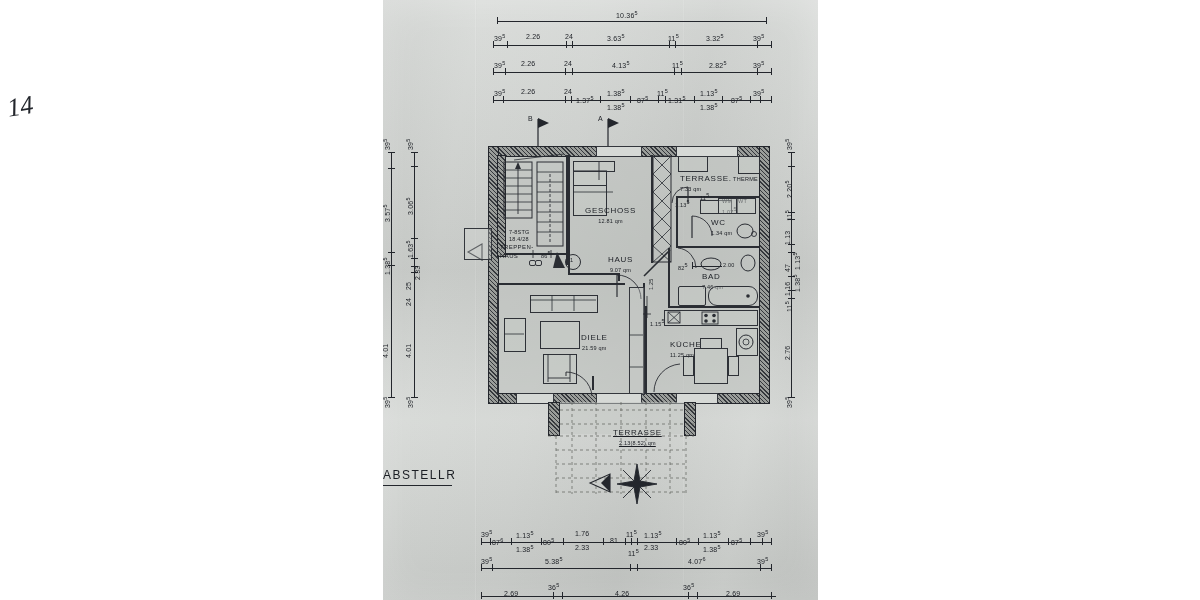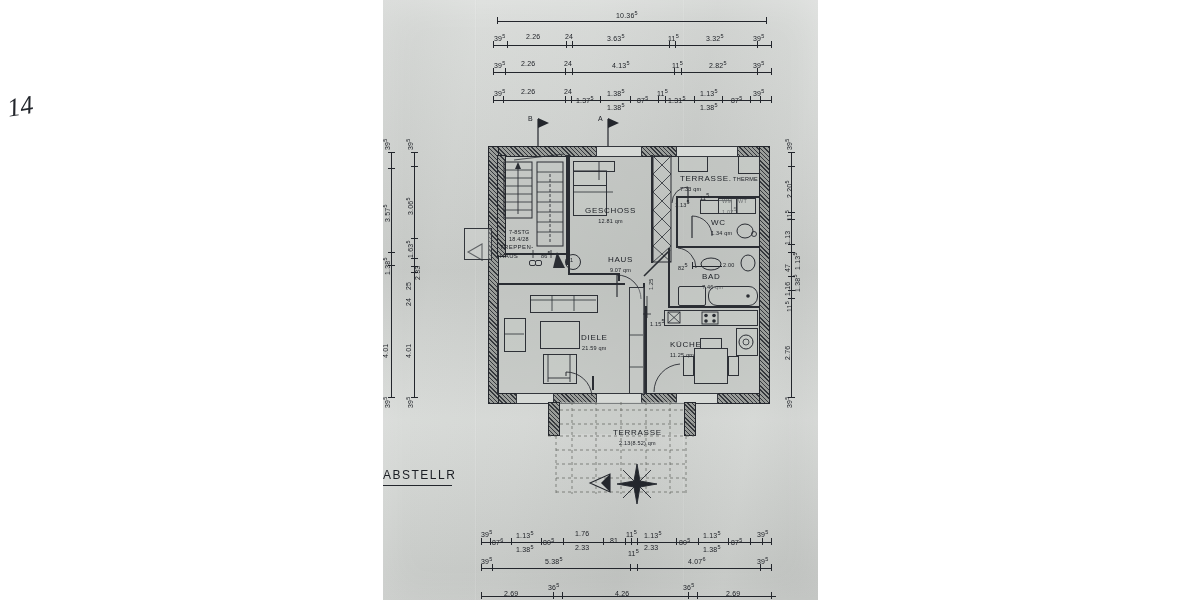--- a/index.html
+++ b/index.html
@@ -440,21 +440,21 @@
       <line x1="8" y1="90" x2="138" y2="90"></line>
       <line x1="24" y1="0" x2="24" y2="92"></line>
         <line x1="48" y1="0" x2="48" y2="92"></line>
       <line x1="73" y1="0" x2="73" y2="92"></line>
         <line x1="98" y1="0" x2="98" y2="92"></line>
       <line x1="122" y1="0" x2="122" y2="92"></line>
       <line x1="8" y1="34" x2="8" y2="92"></line>
         <line x1="138" y1="34" x2="138" y2="92"></line>
     </g>
   </svg>
-  <div class="lbl room" style="left:613px;top:428px;">
+  <div class="lbl room" style="left:613px;top:428px;text-decoration:underline;">
     <b>TERRASSE</b><br><span class="tiny">2.13(8.52)  qm</span>
   </div>
 
   <svg style="left:615px;top:462px;" width="44" height="44">
     <g stroke="#23262c" stroke-width=".9" fill="none">
       <polygon points="22,2 25,19 22,22 19,19" fill="#23262c"></polygon>
       <polygon points="22,42 25,25 22,22 19,25" fill="#23262c"></polygon>
       <polygon points="2,22 19,19 22,22 19,25" fill="#23262c"></polygon>
       <polygon points="42,22 25,19 22,22 25,25" fill="#23262c"></polygon>
       <line x1="8" y1="8" x2="19" y2="19"></line>

